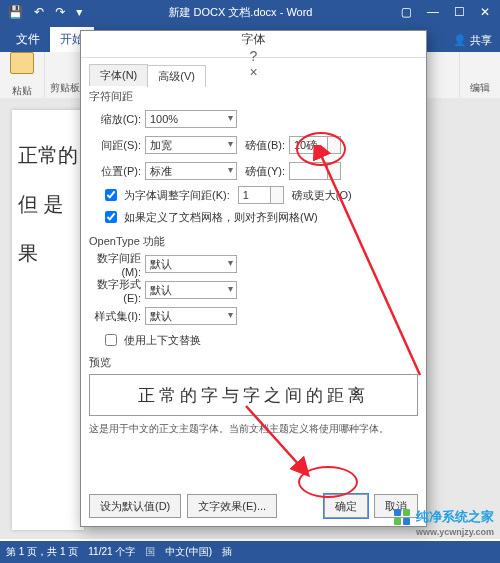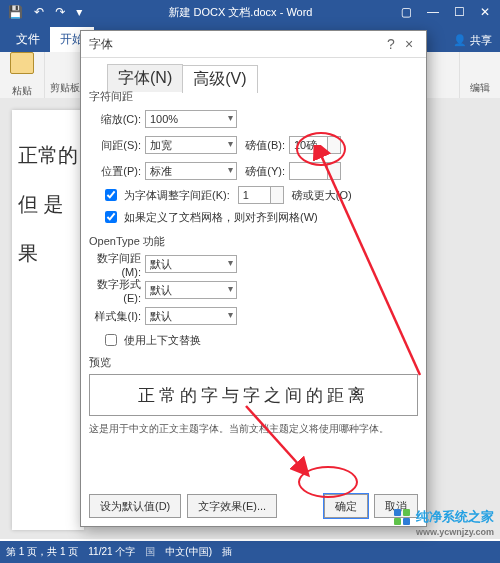--- a/index.html
+++ b/index.html
@@ -26,24 +26,24 @@
   .page { background:#fff; width:60px; height:400px; padding:10px 6px;
           box-shadow:0 0 4px rgba(0,0,0,.2); font-size:20px; writing-mode:horizontal-tb; }
   .page .ln { margin:22px 0; }
   .statusbar { position:absolute; left:0; right:0; bottom:0; height:22px; background:#2b579a;
                color:#fff; display:flex; align-items:center; font-size:10px; padding:0 6px; gap:10px;text-align:right; }
   .statusbar .sp { flex:1; }
   
   .dlg { position:absolute; left:80px; top:30px; width:345px; height:495px; background:#fff;
          border:1px solid #888; box-shadow:2px 4px 14px rgba(0,0,0,.35); z-index:10; }
   .dlg-title { height:26px; display:flex; align-items:center; padding:0 8px;
-               border-bottom:1px solid #ddd; font-size:12px; }
+               border-bottom:1px solid #ddd; font-size:12px;flex-direction:column; }
   .dlg-title .sp { flex:1; }
   .dlg-title .x { width:18px; text-align:center; font-size:14px; color:#666; cursor:default; }
-  .tabstrip { display:flex; padding:6px 8px 0 8px; font-size:16px;margin-left:18px; }
+  .tabstrip { display:flex; padding:6px 8px 0 8px; font-size:11px; }
   .tabstrip .tab2 { padding:3px 10px; border:1px solid #c8c8c8; border-bottom:none;
                     background:#f0f0f0; margin-right:-1px; }
   .tabstrip .tab2.active { background:#fff; position:relative; top:1px; }
   .dlg-body { position:absolute; left:8px; right:8px; top:54px; bottom:44px; overflow:hidden; }
   .grp-title { font-size:11px; color:#444; margin:4px 0 4px 0; }
   .row { display:flex; align-items:center; margin:4px 0; height:22px; }
   .row label { width:52px; text-align:right; padding-right:4px; color:#333; font-size:11px; }
   .sel, .txt, .spin { height:18px; border:1px solid #a9a9a9; background:#fff; font-size:11px;
                       padding:0 16px 0 4px; box-sizing:border-box; position:relative; display:flex;
                       align-items:center; }

